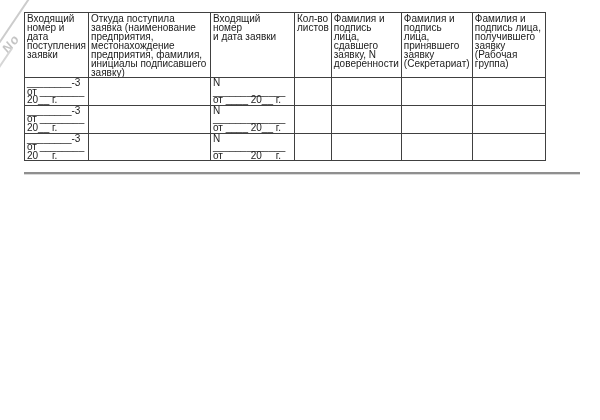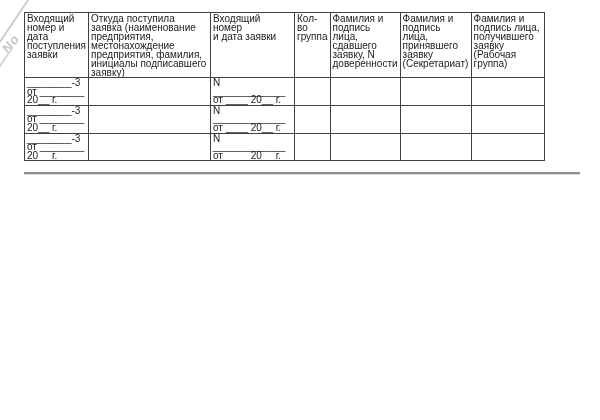--- a/index.html
+++ b/index.html
@@ -113,21 +113,21 @@
         <th>Откуда поступила
 заявка (наименование
 предприятия,
 местонахождение
 предприятия, фамилия,
 инициалы подписавшего
 заявку)</th>
         <th>Входящий номер
 и дата заявки</th>
         <th>Кол-во
-группа</th>
+листов</th>
         <th>Фамилия и
 подпись
 лица,
 сдавшего
 заявку, N
 доверенности</th>
         <th>Фамилия и
 подпись лица,
 принявшего
 заявку

